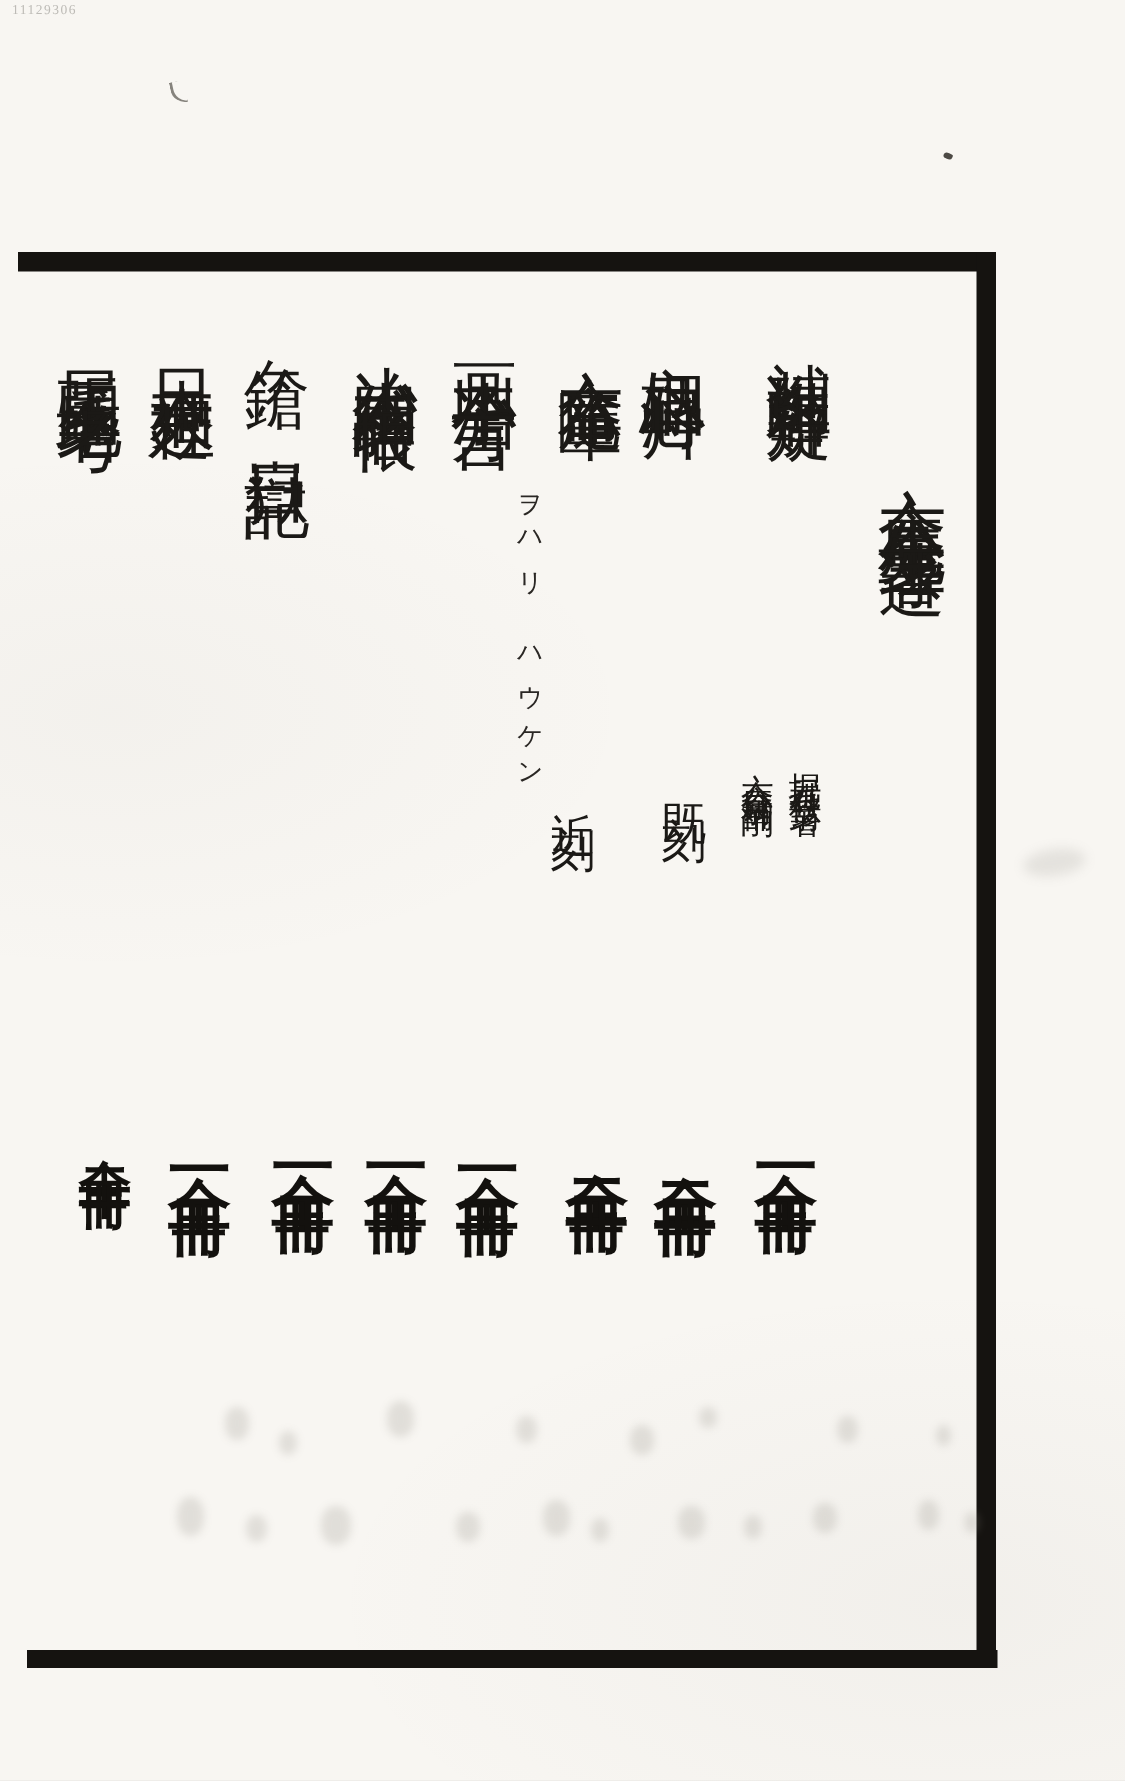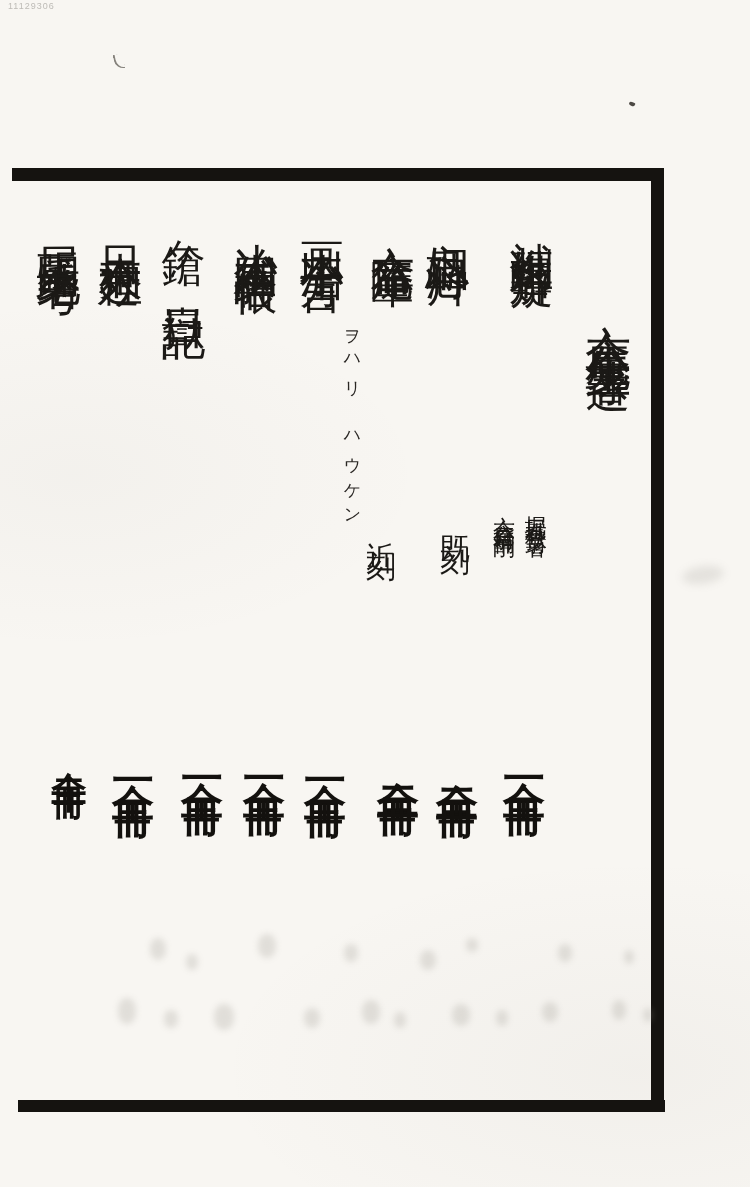--- a/index.html
+++ b/index.html
@@ -54,21 +54,21 @@
   .v1{left:436px;top:750px;font-size:42px;letter-spacing:8px;}
   .v2{left:377px;top:748px;font-size:42px;letter-spacing:8px;}
   .v3{left:304px;top:750px;font-size:42px;letter-spacing:8px;}
   .v4{left:243px;top:748px;font-size:42px;letter-spacing:8px;}
   .v5{left:181px;top:748px;font-size:42px;letter-spacing:8px;}
   .v6{left:112px;top:750px;font-size:42px;letter-spacing:8px;}
   .v7{left:52px;top:744px;font-size:35px;letter-spacing:5px;}
   
   .scan-id{
     position:absolute;left:8px;top:1px;
-    font-family:Liberation Sans, sans-serif;
+    font-family:Liberation Serif, serif;
     font-size:9px;color:#bdbbb6;letter-spacing:1px;
   }
   .mark-kuru{
     position:absolute;left:114px;top:54px;width:8px;height:14px;
     border-left:2px solid #4a463f;border-bottom:1px solid #4a463f;
     border-radius:0 0 0 10px;transform:rotate(-12deg);opacity:.65;
   }
   .mark-dot{
     position:absolute;left:629px;top:102px;width:6px;height:4px;
     background:#2f2c27;border-radius:50% 20% 50% 40%;transform:rotate(25deg);opacity:.85;

